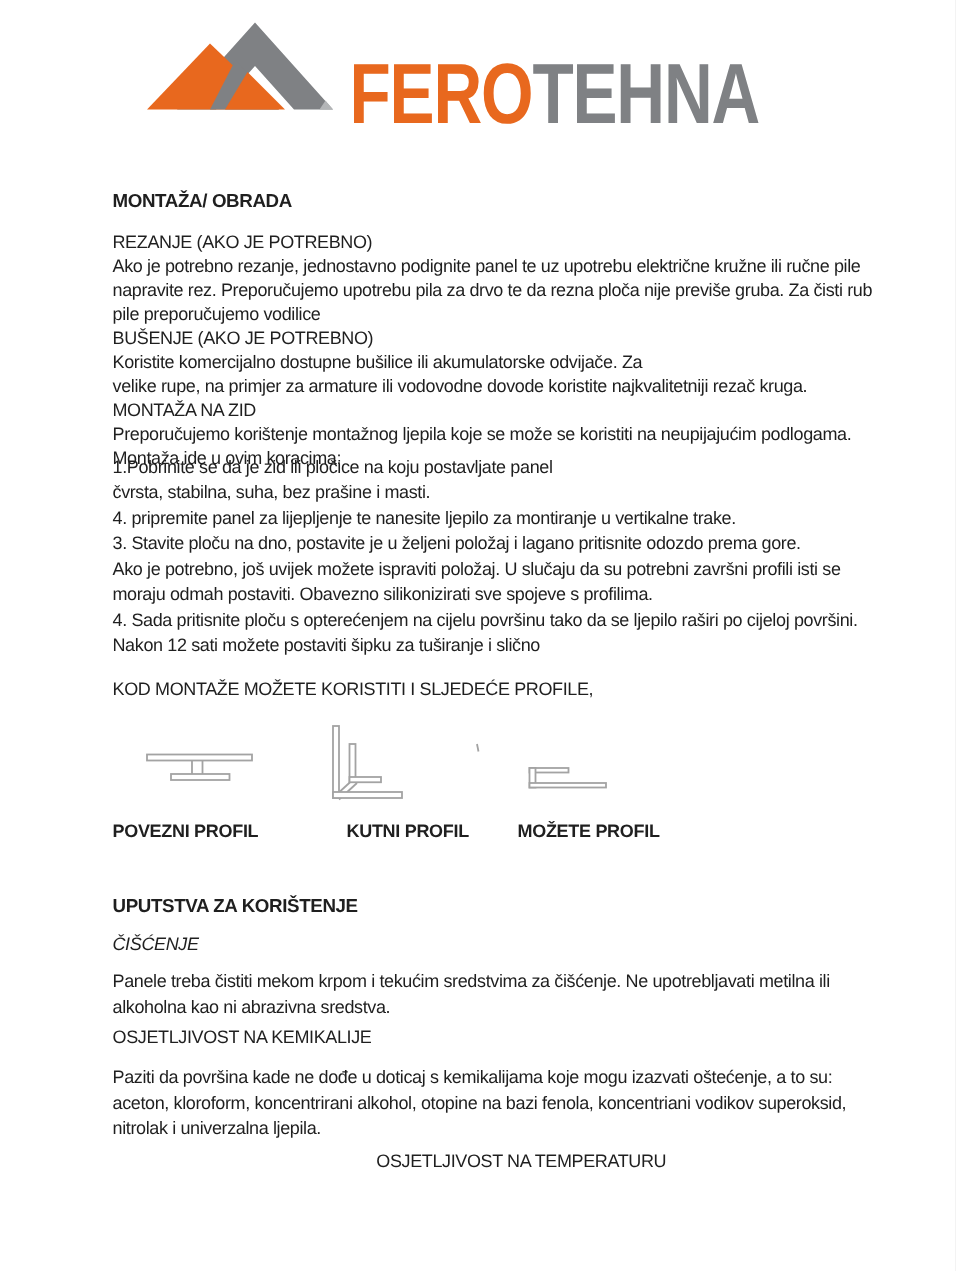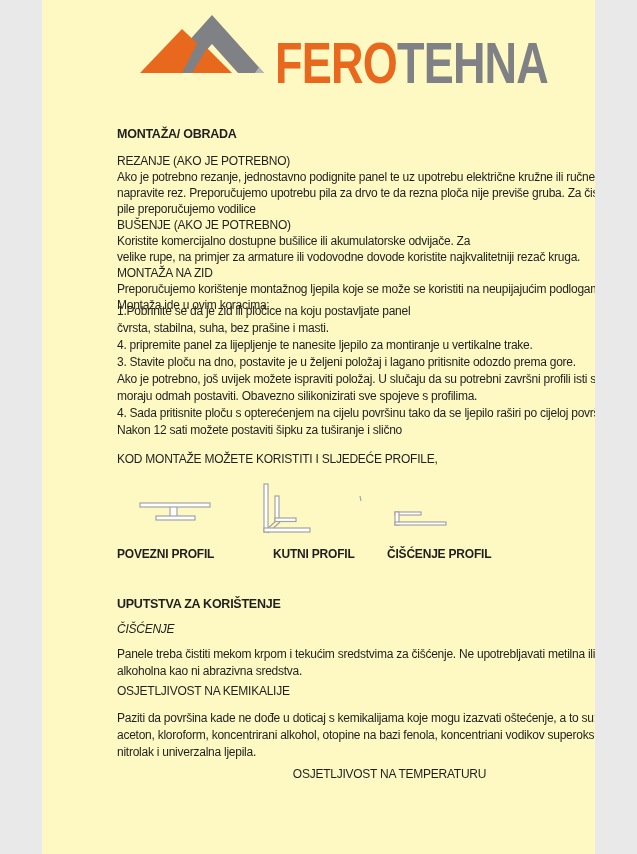--- a/index.html
+++ b/index.html
@@ -1,17 +1,17 @@
 <!DOCTYPE html>
 <html><head>
 <meta charset="utf-8">
 <style>
   html,body{margin:0;padding:0;background:#e9e9e9;}
   .page{
-    position:relative;width:553px;height:854px;background:#fef9c3;
+    position:relative;width:637px;height:854px;background:#ffffff;
     font-family:"Liberation Sans","DejaVu Sans",sans-serif;
     color:#1f1f1f;overflow:hidden;margin:0 auto;
   }
   
   .logo{position:absolute;left:95px;top:13px;width:440px;height:70px;}
   .logo-icon{position:absolute;left:0;top:0;}
   .logo-text{
     position:absolute;left:138px;top:23px;
     font-size:57px;font-weight:bold;line-height:54px;white-space:nowrap;
     transform:scaleX(0.79);transform-origin:left center;letter-spacing:-1px;
@@ -107,21 +107,21 @@
 
     <g>
       <rect x="353" y="32" width="26" height="3"></rect>
       <rect x="353" y="32" width="4" height="13"></rect>
       <rect x="353" y="42" width="51" height="3"></rect>
     </g>
   </svg>
 
   <div class="profile-label pl-0">POVEZNI PROFIL</div>
   <div class="profile-label pl-1">KUTNI PROFIL</div>
-  <div class="profile-label pl-2">ČIŠĆENJE PROFIL</div>
+  <div class="profile-label pl-2">MOŽETE PROFIL</div>
 
   <div class="tblock bold b-uputstva">UPUTSTVA ZA KORIŠTENJE</div>
 
   <div class="tblock caps b-ciscenje">ČIŠĆENJE</div>
 
   <div class="tblock b-panele">Panele treba čistiti mekom krpom i tekućim sredstvima za čišćenje. Ne upotrebljavati metilna ili
 alkoholna kao ni abrazivna sredstva.</div>
 
   <div class="tblock caps b-kemikalije">OSJETLJIVOST NA KEMIKALIJE</div>
 

